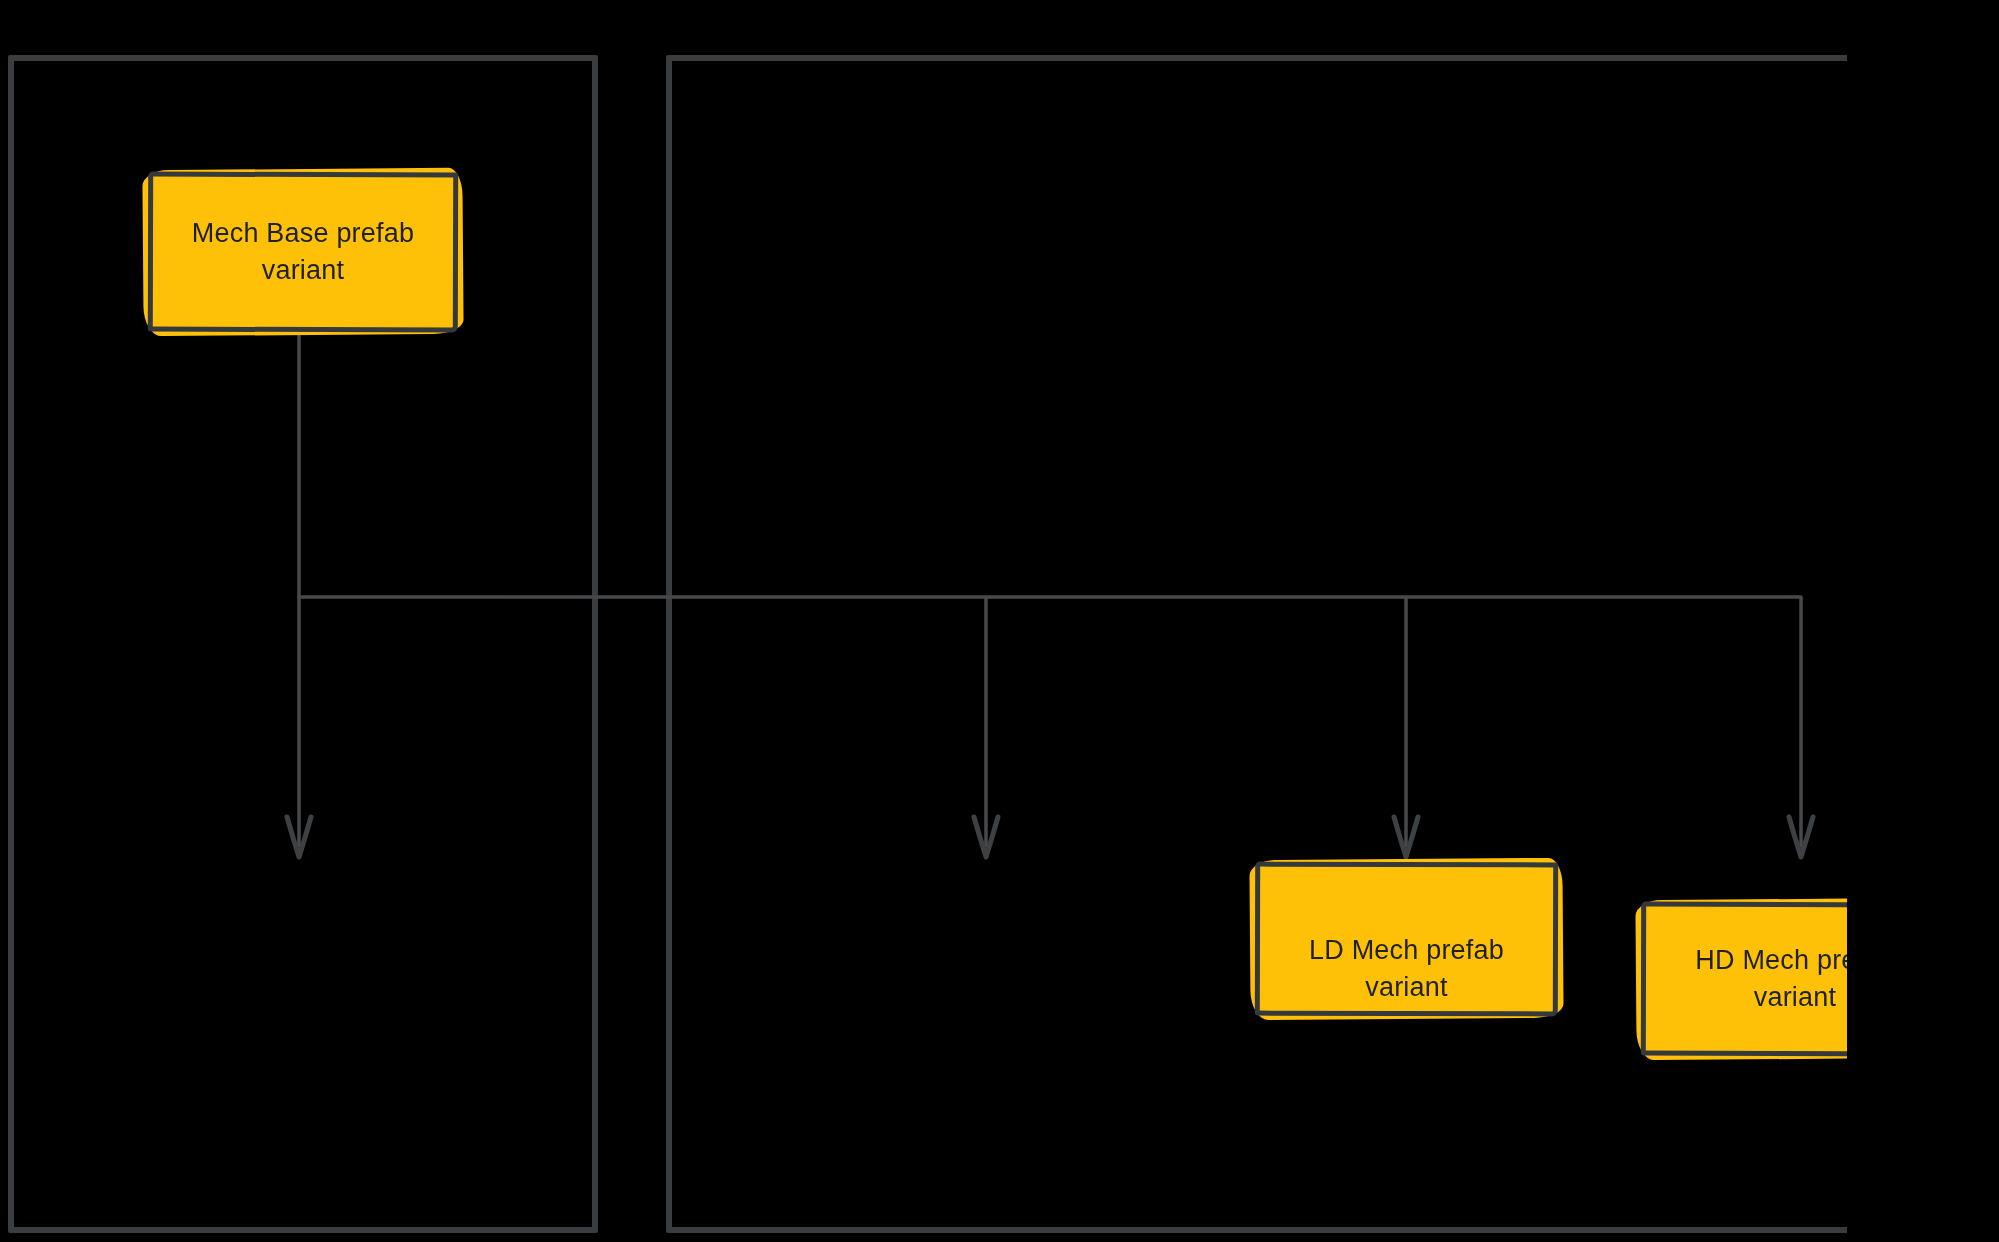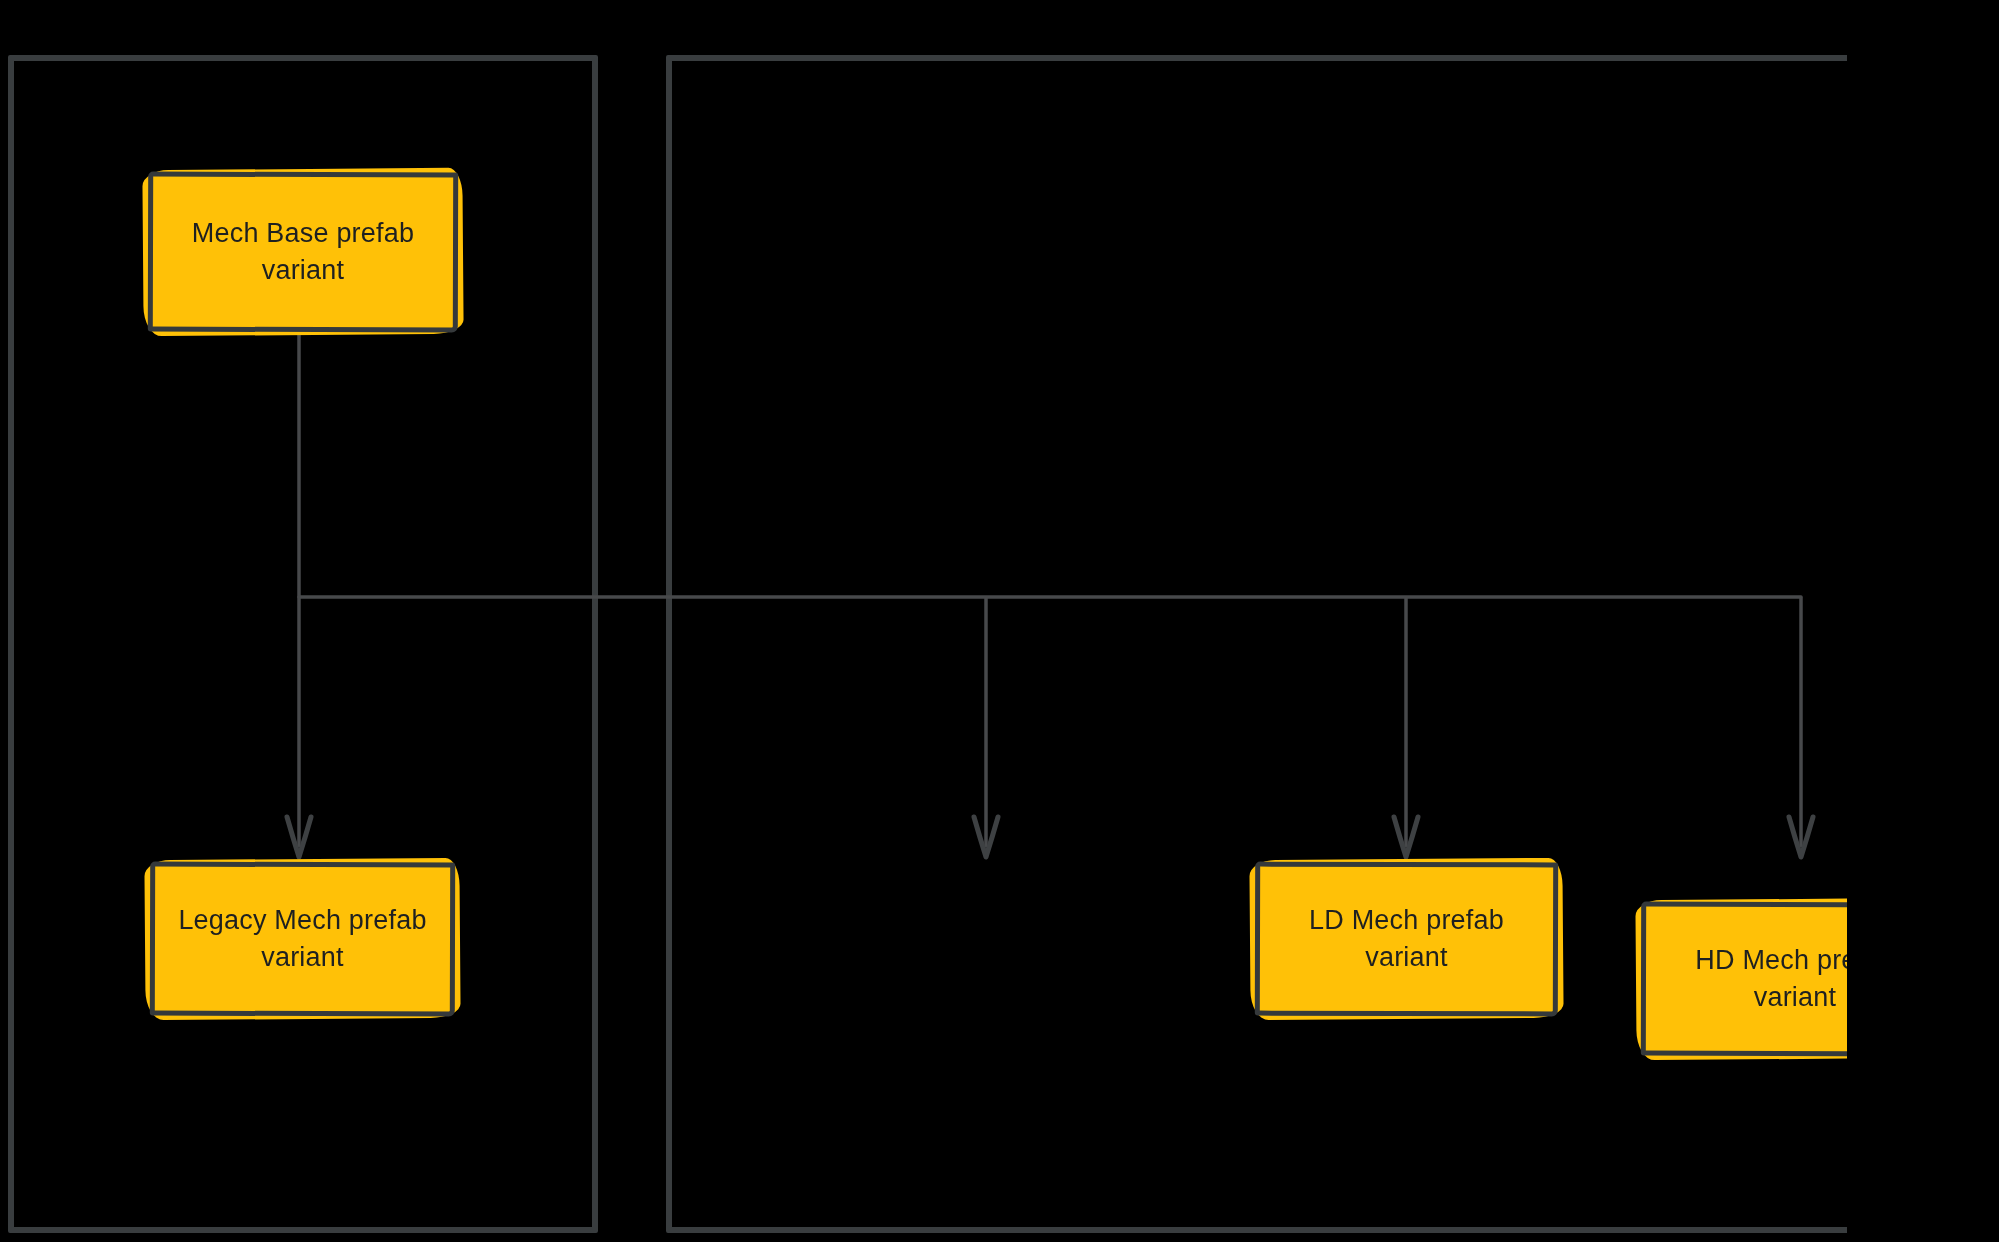--- a/index.html
+++ b/index.html
@@ -85,21 +85,21 @@
   }
   .node .node-label {
     position: relative; 
     z-index: 1;
     max-width: 272px;
   }
 
   .node-mech-base   { left: 150px;  top: 174px; width: 306px; height: 156px; }
   .node-legacy-mech { left: 152px;  top: 864px; width: 301px; height: 150px; }
   .node-uld-mech    { left: 838px;  top: 864px; width: 302px; height: 150px; }
-  .node-ld-mech     { left: 1257px; top: 864px; width: 299px; height: 150px; }
+  .node-ld-mech     { left: 1257px; top: 864px; width: 299px; height: 150px; align-items: flex-end; }
   .node-hd-mech     { left: 1643px; top: 904px; width: 304px; height: 150px; }
 </style>
 </head>
 <body>
 
 <div class="canvas">
 
   <div class="frame frame-left"></div>
   <div class="frame frame-right"></div>
 
@@ -115,23 +115,20 @@
     <path class="head" d="M287 817 Q293 838 299 857 Q305 838 311 817"></path>
     <path class="head" d="M974 817 Q980 838 986 857 Q992 838 998 817"></path>
     <path class="head" d="M1394 817 Q1400 838 1406 857 Q1412 838 1418 817"></path>
     <path class="head" d="M1789 817 Q1795 838 1801 857 Q1807 838 1813 817"></path>
   </svg>
 
   <div class="node node-mech-base">
     <span class="node-label">Mech Base prefab variant</span>
   </div>
 
-  <div class="node node-legacy-mech">
-    <span class="node-label">Legacy Mech prefab variant</span>
-  </div>
 
 
   <div class="node node-ld-mech">
     <span class="node-label">LD Mech prefab variant</span>
   </div>
 
   <div class="node node-hd-mech">
     <span class="node-label">HD Mech prefab variant</span>
   </div>
 

